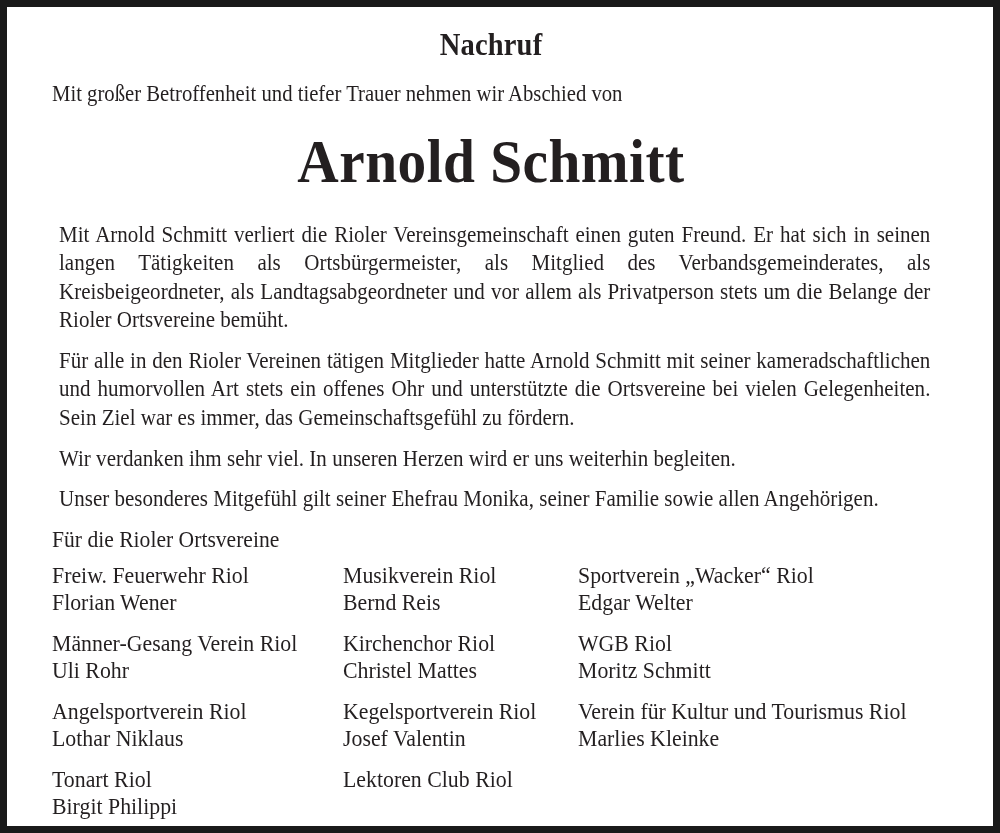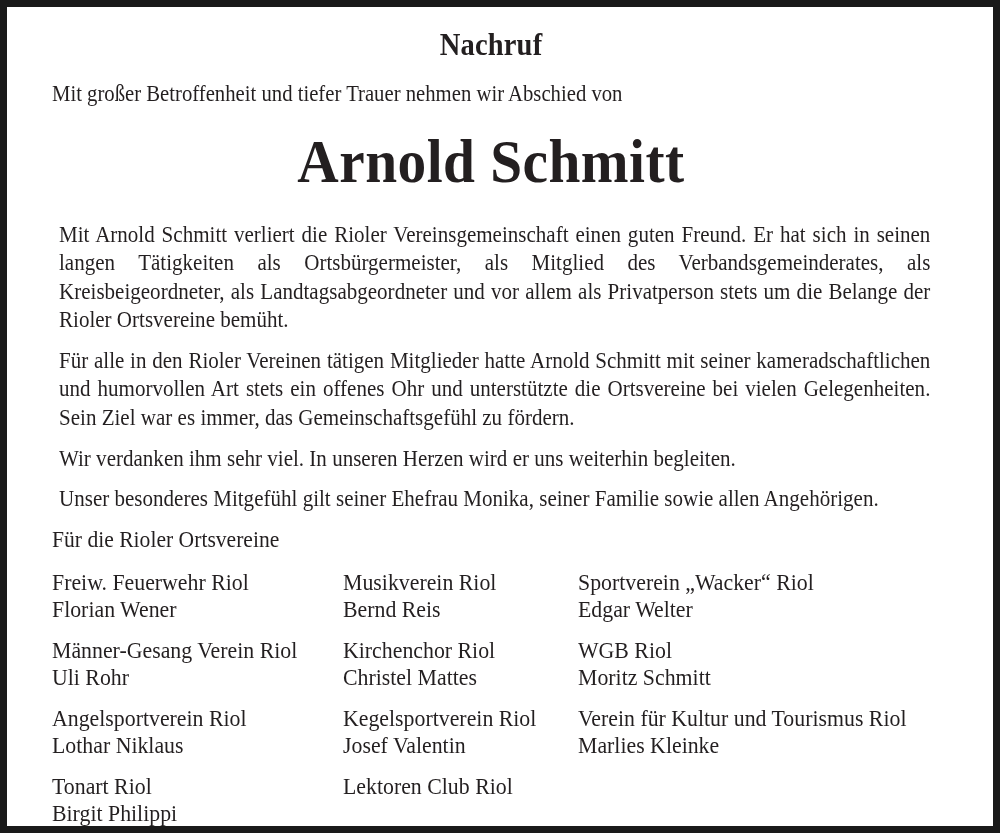--- a/index.html
+++ b/index.html
@@ -84,21 +84,21 @@
     line-height: 1.27;
     margin: 12px 0 0 0;
     transform: scaleX(0.96);
     transform-origin: left top;
   }
 
   
   .clubs-grid {
     display: grid;
     grid-template-columns: 291px 235px auto;
-    margin-top: 16px;
+    margin-top: 9px;
     row-gap: 15px;
   }
 
   .club-entry {
     font-size: 22.5px;
     line-height: 1.18;
     transform: scaleX(0.97);
     transform-origin: left top;
     white-space: nowrap;
   }

